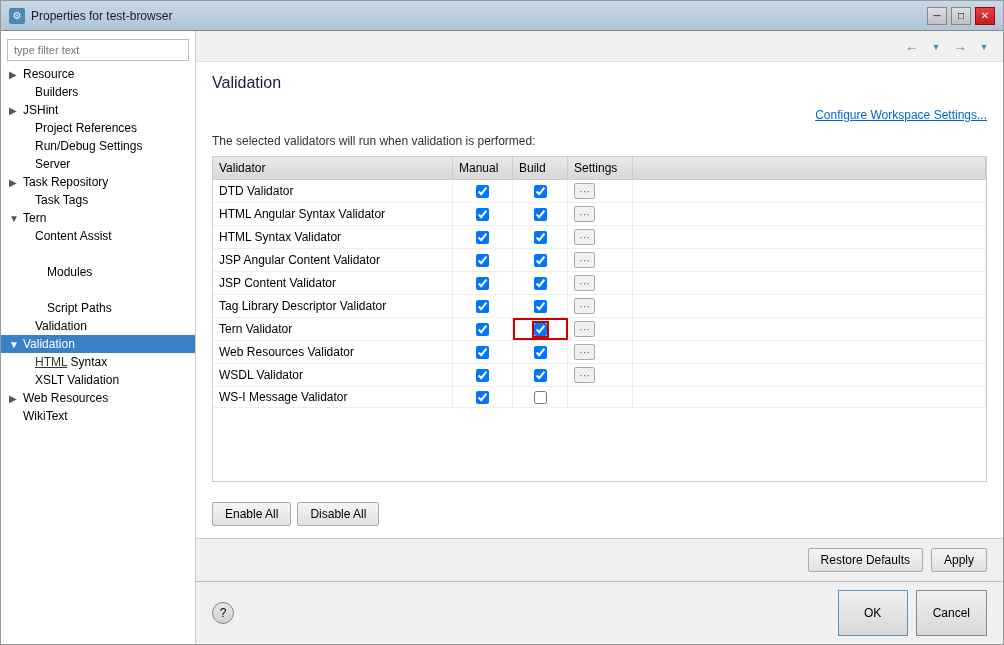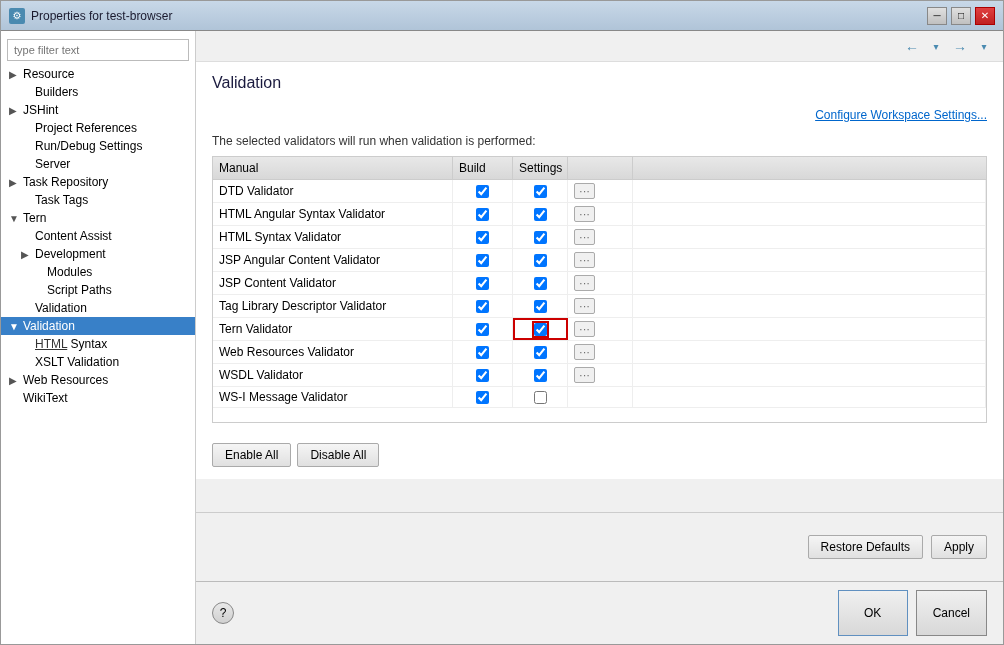--- a/index.html
+++ b/index.html
@@ -16,41 +16,41 @@
     .filter-box { padding: 4px 6px; }
     .filter-input { width: 100%; height: 22px; border: 1px solid #bbb; padding: 2px 6px; font-size: 11px; color: #888; }
     .tree-item { padding: 2px 8px; cursor: pointer; display: flex; align-items: center; }
     .tree-item.selected { background: #3880c8; color: white; }
     .tree-arrow { width: 12px; margin-right: 2px; font-size: 10px; color: #555; }
     .tree-arrow.open::before { content: '▼'; }
     .tree-arrow.closed::before { content: '▶'; }
     .tree-arrow.empty { visibility: hidden; }
     .tree-label { font-size: 12px; }
     .tree-child { padding-left: 20px; }
-    .tree-child2 { padding-left: 32px; }
+    .tree-child2 { padding-left: 32px; margin-top: 18px; }
     .right-panel { flex: 1; display: flex; flex-direction: column; padding: 12px 16px; background: white; }
     .panel-title { font-size: 16px; font-weight: 400; color: #1a1a3e; margin-bottom: 12px; }
     .checkbox-row { display: flex; align-items: center; margin-bottom: 6px; }
     .checkbox-row input[type="checkbox"] { margin-right: 6px; }
     .checkbox-label { font-size: 12px; }
     .highlighted-row { border: 2px solid #cc0000; padding: 2px 4px; display: inline-flex; align-items: center; margin-bottom: 8px; }
     .workspace-link { color: #0066cc; text-decoration: underline; cursor: pointer; font-size: 12px; margin-left: auto; }
     .separator { font-size: 12px; color: #333; margin: 8px 0; }
     .table-container { flex: 1; border: 1px solid #ccc; overflow: hidden; display: flex; flex-direction: column; }
     .table-header { display: grid; grid-template-columns: 240px 60px 55px 65px 1fr; background: linear-gradient(to bottom, #e8e8e8, #d8d8d8); border-bottom: 1px solid #ccc; }
     .table-header-cell { padding: 4px 6px; font-size: 12px; font-weight: 500; border-right: 1px solid #ccc; }
     .table-body { flex: 1; overflow-y: scroll; }
     .table-row { display: grid; grid-template-columns: 240px 60px 55px 65px 1fr; border-bottom: 1px solid #eee; }
     .table-cell { padding: 3px 6px; display: flex; align-items: center; border-right: 1px solid #eee; font-size: 12px; }
     .table-cell input[type="checkbox"] { margin: auto; }
     .checkbox-highlighted { outline: 2px solid #cc0000; }
     .settings-btn { font-size: 11px; color: #666; border: 1px solid #aaa; background: #f0f0f0; padding: 1px 4px; cursor: pointer; border-radius: 2px; }
     .table-actions { display: flex; gap: 6px; margin-top: 20px; }
     .action-btn { padding: 4px 12px; border: 1px solid #aaa; background: linear-gradient(to bottom, #f5f5f5, #e0e0e0); cursor: pointer; font-size: 12px; border-radius: 2px; }
-    .bottom-toolbar { display: flex; justify-content: space-between; align-items: flex-start; padding: 22px 16px; border-top: 1px solid #ccc; background: #f0f0f0; margin-top: 33px; }
+    .bottom-toolbar { display: flex; justify-content: space-between; align-items: flex-start; padding: 9px 16px; border-top: 1px solid #ccc; background: #f0f0f0; }
     .bottom-right { display: flex; gap: 8px; }
     .dialog-footer { display: flex; justify-content: space-between; align-items: center; padding: 8px 16px; border-top: 1px solid #bbb; background: #f0f0f0; }
     .footer-left { display: flex; align-items: center; }
     .help-btn { width: 22px; height: 22px; border-radius: 50%; border: 1px solid #888; background: linear-gradient(to bottom, #e8e8e8, #d0d0d0); cursor: pointer; display: flex; align-items: center; justify-content: center; font-size: 12px; }
     .footer-right { display: flex; gap: 8px; }
     .ok-btn { padding: 5px 20px; background: linear-gradient(to bottom, #f0f0f0, #d8d8d8); border: 1px solid #888; cursor: pointer; font-size: 12px; min-width: 70px; border: 1px solid #6090c0; }
     .cancel-btn { padding: 15px 16px; background: linear-gradient(to bottom, #f0f0f0, #d8d8d8); border: 1px solid #888; cursor: pointer; font-size: 12px; min-width: 70px; }
     .nav-buttons { display: flex; align-items: center; gap: 2px; }
     .nav-btn { width: 22px; height: 22px; border: none; background: none; cursor: pointer; display: flex; align-items: center; justify-content: center; font-size: 14px; color: #4a8ab0; }
     .link-underline { text-decoration: underline; color: #333; cursor: default; }
@@ -110,24 +110,20 @@
         <span class="tree-label">Task Tags</span>
       </div>
       <div class="tree-item">
         <span class="tree-arrow open"></span>
         <span class="tree-label">Tern</span>
       </div>
       <div class="tree-item tree-child">
         <span class="tree-arrow empty"></span>
         <span class="tree-label">Content Assist</span>
       </div>
-      <div class="tree-item tree-child">
-        <span class="tree-arrow closed"></span>
-        <span class="tree-label">Development</span>
-      </div>
       <div class="tree-item tree-child2">
         <span class="tree-arrow empty"></span>
         <span class="tree-label">Modules</span>
       </div>
       <div class="tree-item tree-child2">
         <span class="tree-arrow empty"></span>
         <span class="tree-label">Script Paths</span>
       </div>
       <div class="tree-item tree-child">
         <span class="tree-arrow empty"></span>
@@ -172,20 +168,21 @@
         </div>
 
         <div style="display:flex; align-items:flex-start; justify-content:space-between; margin-bottom:4px;">
           <a class="workspace-link">Configure Workspace Settings...</a>
         </div>
 
         <div class="separator">The selected validators will run when validation is performed:</div>
 
         <div class="table-container">
           <div class="table-header">
+            <div class="table-header-cell">Validator</div>
             <div class="table-header-cell">Manual</div>
             <div class="table-header-cell">Build</div>
             <div class="table-header-cell">Settings</div>
             <div class="table-header-cell"></div>
           </div>
           <div class="table-body">
 
             <div class="table-row">
               <div class="table-cell">DTD Validator</div>
               <div class="table-cell">

